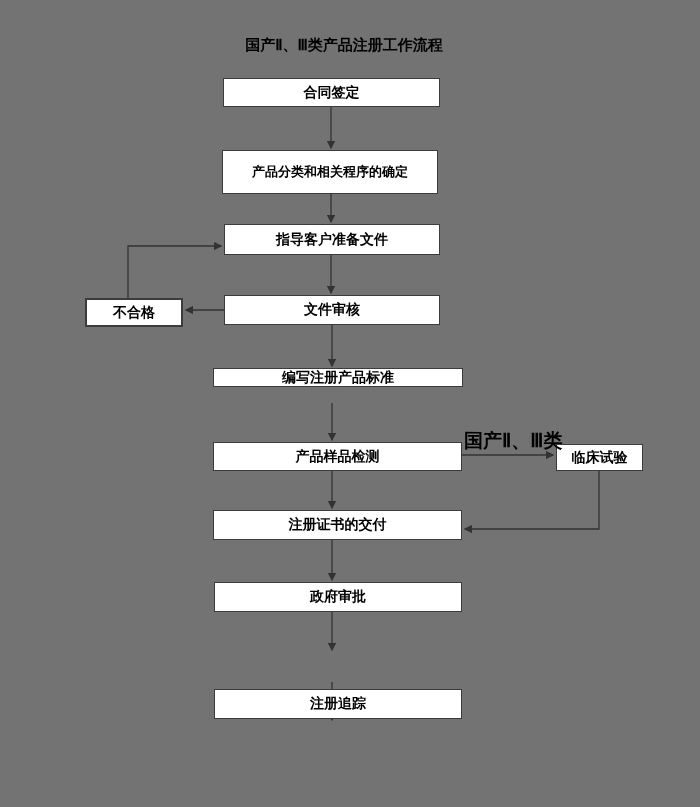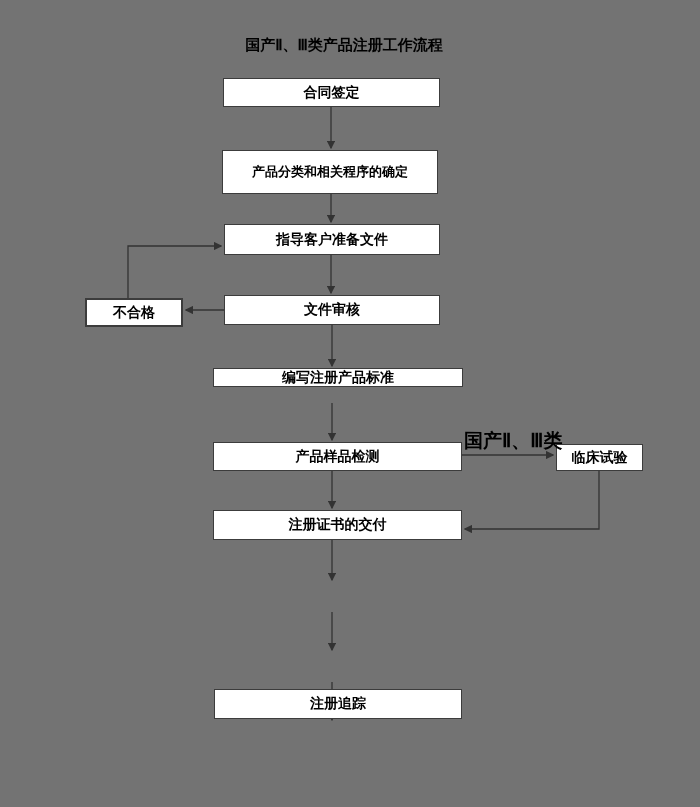--- a/index.html
+++ b/index.html
@@ -73,20 +73,21 @@
 
   <div class="node" style="left:223px; top:78px;  width:217px; height:29px;">合同签定</div>
   <div class="node small-text" style="left:222px; top:150px; width:216px; height:44px;">产品分类和相关程序的确定</div>
   <div class="node" style="left:224px; top:224px; width:216px; height:31px;">指导客户准备文件</div>
   <div class="node" style="left:224px; top:295px; width:216px; height:30px;">文件审核</div>
   <div class="node thick" style="left:85px; top:298px; width:98px; height:29px;">不合格</div>
   <div class="node" style="left:213px; top:368px; width:250px; height:19px;">编写注册产品标准</div>
   <div class="node" style="left:213px; top:442px; width:249px; height:29px;">产品样品检测</div>
   <div class="node" style="left:556px; top:444px; width:87px; height:27px;">临床试验</div>
   <div class="node" style="left:213px; top:510px; width:249px; height:30px;">注册证书的交付</div>
+  <div class="node" style="left:214px; top:582px; width:248px; height:30px;">政府审批</div>
   <div class="node" style="left:214px; top:652px; width:248px; height:30px;margin-top:37px;">注册追踪</div>
 
   <div class="edge-label">国产Ⅱ、Ⅲ类</div>
 
   <svg class="connectors" width="700" height="807" viewBox="0 0 700 807">
     <defs>
       <marker id="ah" viewBox="0 0 10 10" refX="8.5" refY="5" markerWidth="6.5" markerHeight="6.5" orient="auto">
         <path d="M 0 0 L 10 5 L 0 10 z" fill="#333333"></path>
       </marker>
     </defs>

